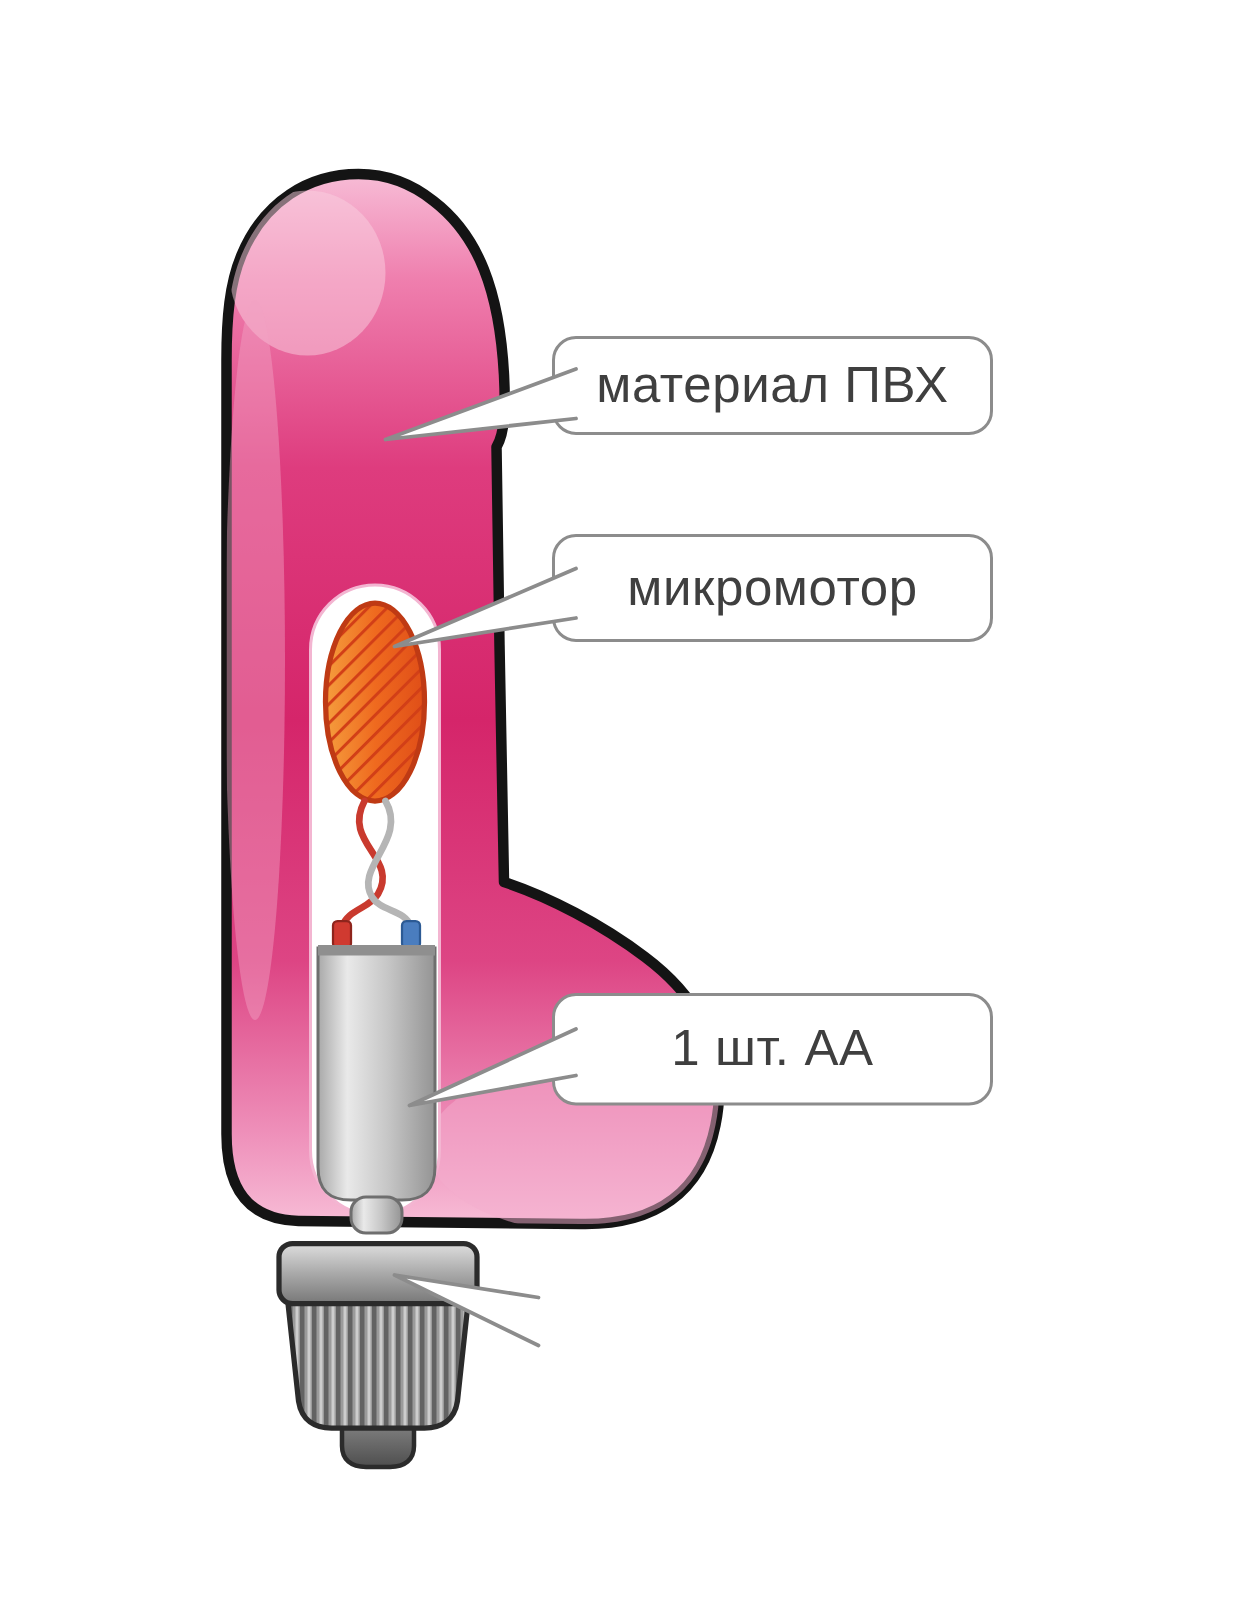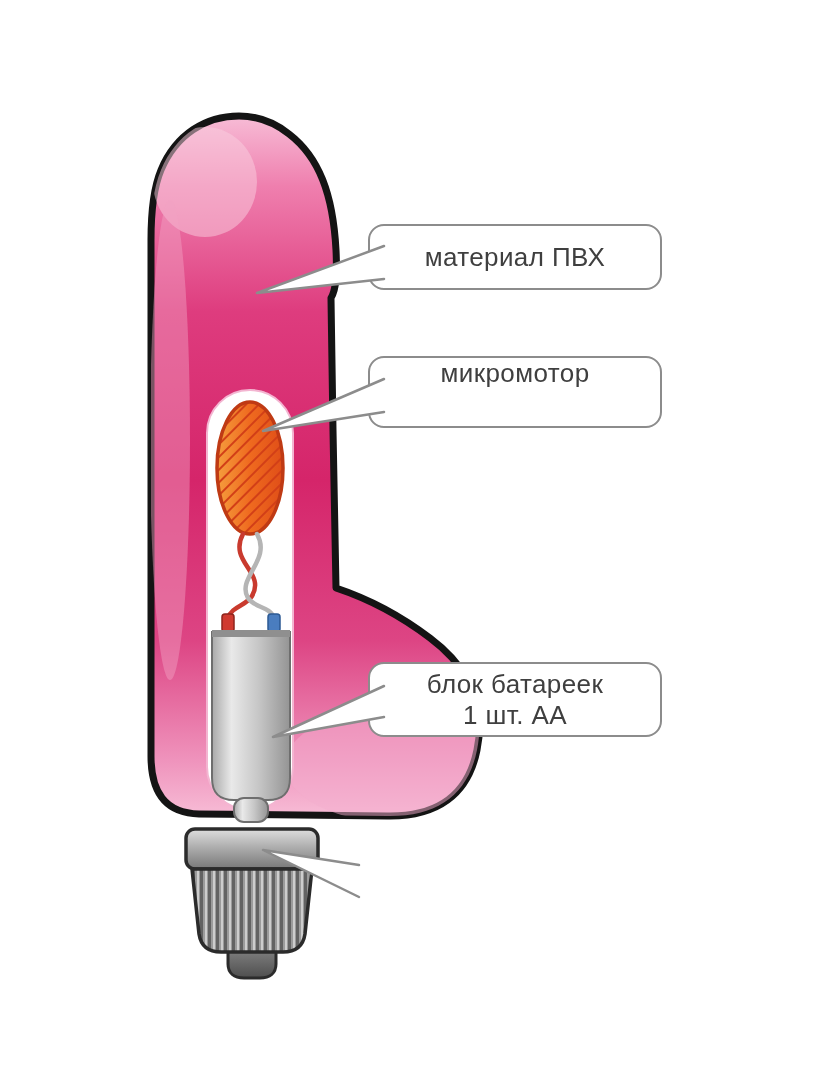--- a/index.html
+++ b/index.html
@@ -29,28 +29,28 @@
     border: 2.5px solid #8c8c8c;
     border-radius: 16px;
     display: flex;
     flex-direction: column;
     align-items: center;
     justify-content: center;
     z-index: 2;
     text-align: center;
   }
   .callout-line {
-    font-size: 26px;
+    font-size: 34px;
     line-height: 1.18;
     letter-spacing: 0.4px;
     color: #3f3f3f;
     white-space: nowrap;
   }
   #callout-material   { left: 368px; top: 224px; width: 294px; height: 66px; }
-  #callout-micromotor { left: 368px; top: 356px; width: 294px; height: 72px; justify-content: space-between; }
+  #callout-micromotor { left: 368px; top: 356px; width: 294px; height: 72px; }
   #callout-battery    { left: 368px; top: 662px; width: 294px; height: 75px; }
   #callout-regulator  { left: 343px; top: 842px; width: 368px; height: 80px; }
 </style>
 </head>
 <body>
 
 <div class="stage">
 
   <svg class="device-svg" width="840" height="1080" viewBox="0 0 840 1080">
     <defs>
@@ -151,21 +151,20 @@
 
   <div class="callout" id="callout-material">
     <div class="callout-line">материал ПВХ</div>
   </div>
 
   <div class="callout" id="callout-micromotor">
     <div class="callout-line">микромотор</div>
   </div>
 
   <div class="callout" id="callout-battery">
-    <div class="callout-line">блок батареек</div>
     <div class="callout-line">1 шт. АА</div>
   </div>
 
 
   <svg class="tails-svg" width="840" height="1080" viewBox="0 0 840 1080">
     <g fill="#ffffff" stroke="#8c8c8c" stroke-width="2.5" stroke-linejoin="round" stroke-linecap="round">
       <path d="M 384 246 L 257 293 L 384 279"></path>
       <path d="M 384 379 L 263 431 L 384 412"></path>
       <path d="M 384 686 L 273 737 L 384 717"></path>
       <path d="M 359 897 L 263 850 L 359 865"></path>

